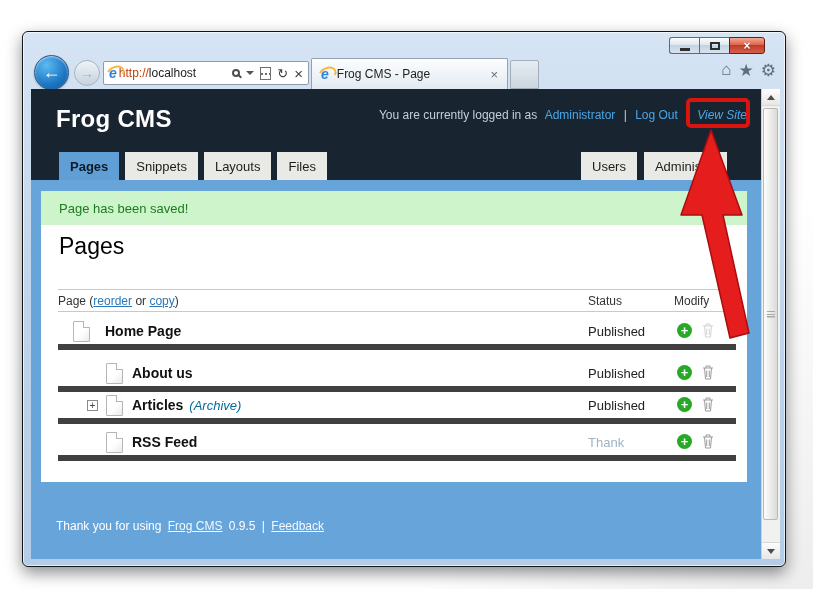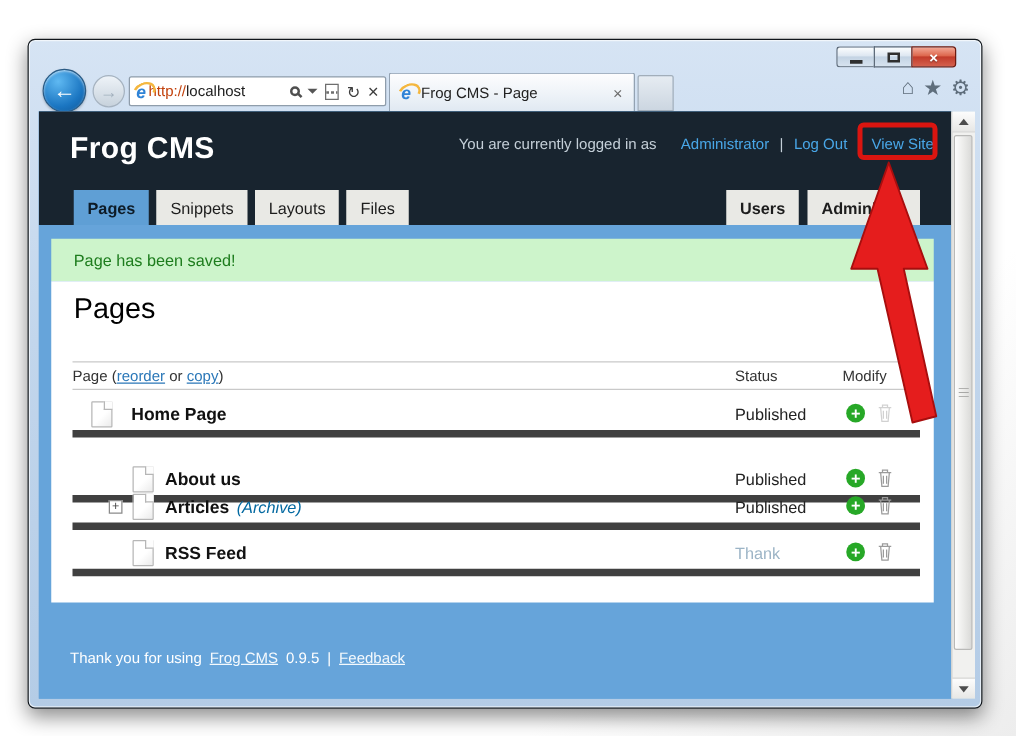--- a/index.html
+++ b/index.html
@@ -76,23 +76,23 @@
     background:linear-gradient(#e6ecf2,#ccd6e1); border:1px solid #a2aeba; border-radius:2px 2px 0 0; }
   .toolbar-icons { position:absolute; right:9px; top:2px; display:flex; gap:7px; font-size:17px; color:#5f6e7c; }
   
   .client { position:absolute; left:8px; top:57px; width:749px; height:470px; background:#66a4da; overflow:hidden; }
   .page { position:absolute; left:0; top:0; width:730px; height:470px; background:#66a4da; }
   .navyhead { position:absolute; left:0; top:0; right:0; height:91px; background:#18242f; }
   .brand { position:absolute; left:25px; top:16px; font-size:24px; font-weight:bold; color:#fff; letter-spacing:.3px; }
   .loginline { position:absolute; right:14px; top:19px; font-size:12px; color:#c4cfd8; white-space:nowrap; }
   .loginline a { color:#49a7e8; text-decoration:none; }
   .loginline .sep { margin:0 5px; color:#c4cfd8; }
-  .viewsite { margin-left:16px; }
+  .viewsite { margin-left:16px;font-style:italic; }
   .tabsrow { position:absolute; left:28px; top:63px; height:28px; display:flex; gap:6px; }
-  .tabsrow-right { position:absolute; left:550px; top:63px; height:28px; display:flex; gap:7px;font-weight:bold; }
+  .tabsrow-right { position:absolute; left:550px; top:63px; height:28px; display:flex; gap:7px; }
   .tab-item {
     display:flex; align-items:center; padding:0 11px; background:#e9e9e5; color:#1d1d1d;
     font-size:13px; white-space:nowrap;
   }
   .tab-item.active { background:#5f9fd5; color:#0d1b27; font-weight:bold; }
   .flash {
     position:absolute; left:10px; top:102px; width:706px; height:34px; background:#cdf4cb;
     color:#1d7c1d; font-size:13px; display:flex; align-items:center; padding-left:18px;
   }
   .main { position:absolute; left:10px; top:136px; width:706px; height:257px; background:#fff; }
@@ -204,21 +204,21 @@
     </div>
   </div>
 
   <div class="client">
     <div class="page">
 
       <div class="navyhead">
         <div class="brand">Frog CMS</div>
         <div class="loginline">
           <span>You are currently logged in as</span>
-          <a href="#" style="margin-left:16px;">Administrator</a>
+          <a href="#" style="margin-left:4px;">Administrator</a>
           <span class="sep">|</span>
           <a href="#">Log Out</a>
           <a href="#" class="viewsite">View Site</a>
         </div>
       </div>
 
       <div class="tabsrow">
         <div class="tab-item active">Pages</div>
         <div class="tab-item">Snippets</div>
         <div class="tab-item">Layouts</div>
@@ -249,21 +249,21 @@
           <a href="#" class="rtitle lvl0">Home Page</a>
           <span class="rstatus">Published</span>
           <span class="plusbtn">+</span>
           <span class="trash muted">
             <svg width="12" height="15" viewBox="0 0 12 15">
                 <path d="M1 3h10M4 3V1h4v2M2.5 3l1 11h5l1-11M4.7 5.5v6.5M7.3 5.5v6.5" stroke="#9b9b9b" stroke-width="1" fill="none"></path>
               </svg>
           </span>
         </div>
 
-        <div class="row" style="top:140px;">
+        <div class="row" style="top:130px;">
           <span class="picon lvl1"></span>
           <a href="#" class="rtitle lvl1">About us</a>
           <span class="rstatus">Published</span>
           <span class="plusbtn">+</span>
           <span class="trash">
             <svg width="12" height="15" viewBox="0 0 12 15">
                 <path d="M1 3h10M4 3V1h4v2M2.5 3l1 11h5l1-11M4.7 5.5v6.5M7.3 5.5v6.5" stroke="#9b9b9b" stroke-width="1" fill="none"></path>
               </svg>
           </span>
         </div>

